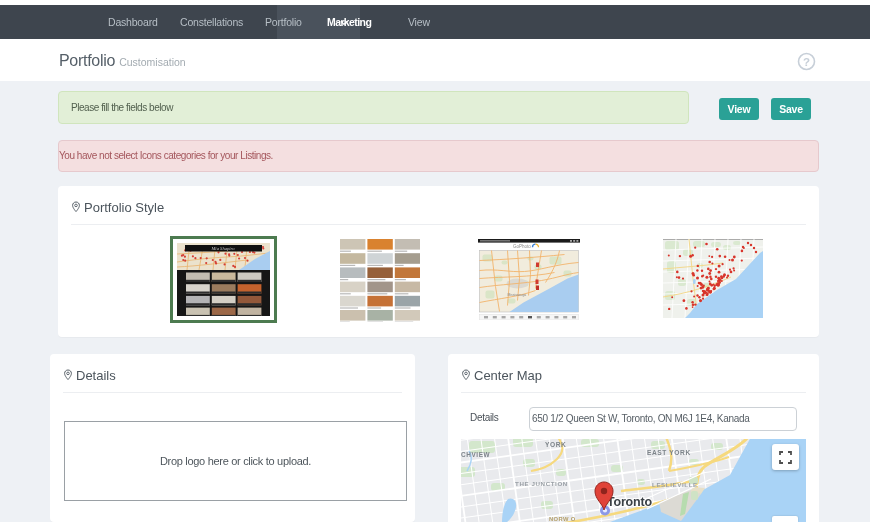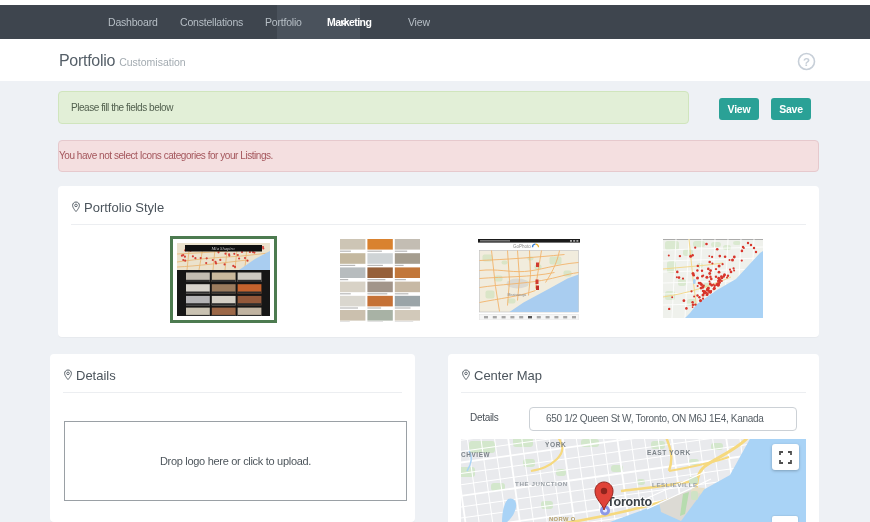--- a/index.html
+++ b/index.html
@@ -29,21 +29,21 @@
 .card1 { left:58px; top:186px; width:761px; height:151px; }
 .card2 { left:50px; top:354px; width:365px; height:168px; }
 .card3 { left:448px; top:354px; width:371px; height:188px; }
 .ctitle { position:absolute; left:13px; top:14px; font-size:13px; color:#4b545c; }
 .ctitle svg { vertical-align:-1px; margin-right:3px; }
 .crule { position:absolute; left:13px; right:13px; top:38px; border-top:1px solid #eceef1; }
 
 .upload { position:absolute; left:14px; top:67px; width:343px; height:80px; border:1px solid #9aa0a5; font-size:11px; letter-spacing:-0.3px; color:#4e565c; display:flex; align-items:center; justify-content:center; }
 
 .loclabel { position:absolute; left:22px; top:58px; font-size:10px; letter-spacing:-0.3px; color:#4a5158; }
-.locinput { position:absolute; left:81px; top:53px; width:268px; height:24px; border:1px solid #ccd1d6; border-radius:4px; background:#fff; font-size:10px; letter-spacing:-0.3px; color:#565e65; line-height:22px; padding-left:16px; white-space:nowrap; overflow:hidden; }
+.locinput { position:absolute; left:81px; top:53px; width:268px; height:24px; border:1px solid #ccd1d6; border-radius:4px; background:#fff; font-size:10px; letter-spacing:-0.3px; color:#565e65; line-height:22px; padding-left:2px; white-space:nowrap; overflow:hidden; }
 .map { position:absolute; left:13px; top:85px; width:345px; height:83px; overflow:hidden; background:#e9eaed; }
 .fsbtn { position:absolute; left:311px; top:5px; width:27px; height:26px; background:#fff; border-radius:3px; box-shadow:0 1px 3px rgba(0,0,0,0.25); display:flex; align-items:center; justify-content:center; }
 .zbtn { position:absolute; left:311px; top:77px; width:26px; height:6px; background:#fff; border-radius:2px 2px 0 0; box-shadow:0 0 2px rgba(0,0,0,0.2); }
 
 .t1 { position:absolute; left:112px; top:50px; width:107px; height:87px; border:3px solid #4d7b50; background:#fff; padding:4px; }
 .t2 { position:absolute; left:280px; top:52px; width:82px; height:84px; background:#fff; }
 .t3 { position:absolute; left:420px; top:53px; width:102px; height:81px; background:#fff; }
 .t4 { position:absolute; left:605px; top:53px; width:100px; height:79px; overflow:hidden; }
 </style>
 </head>

